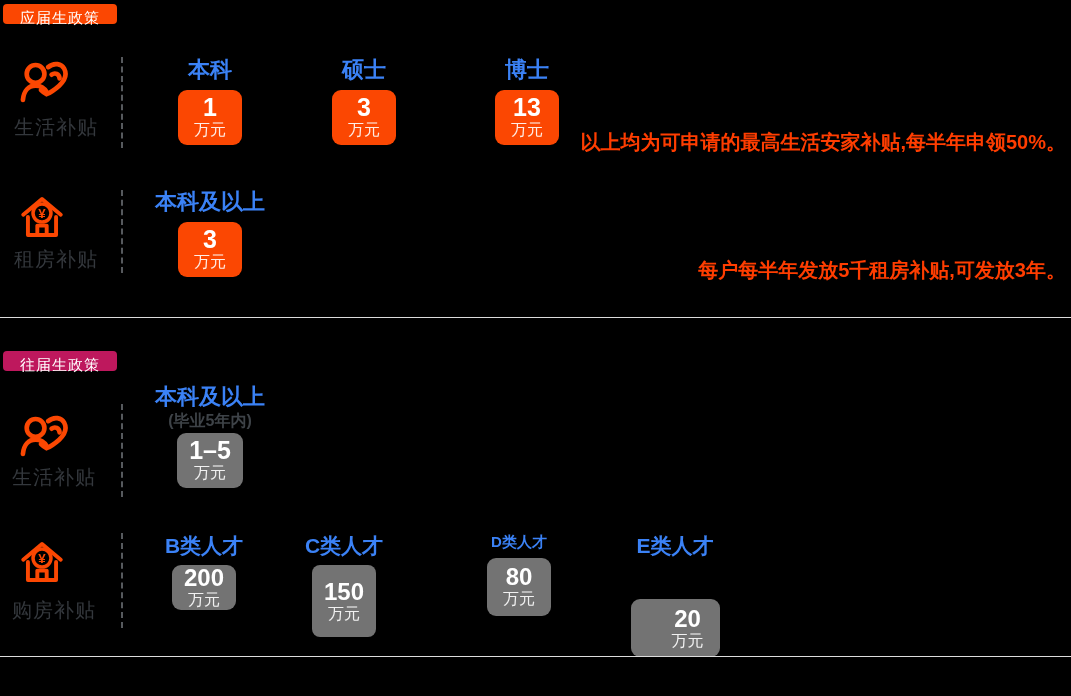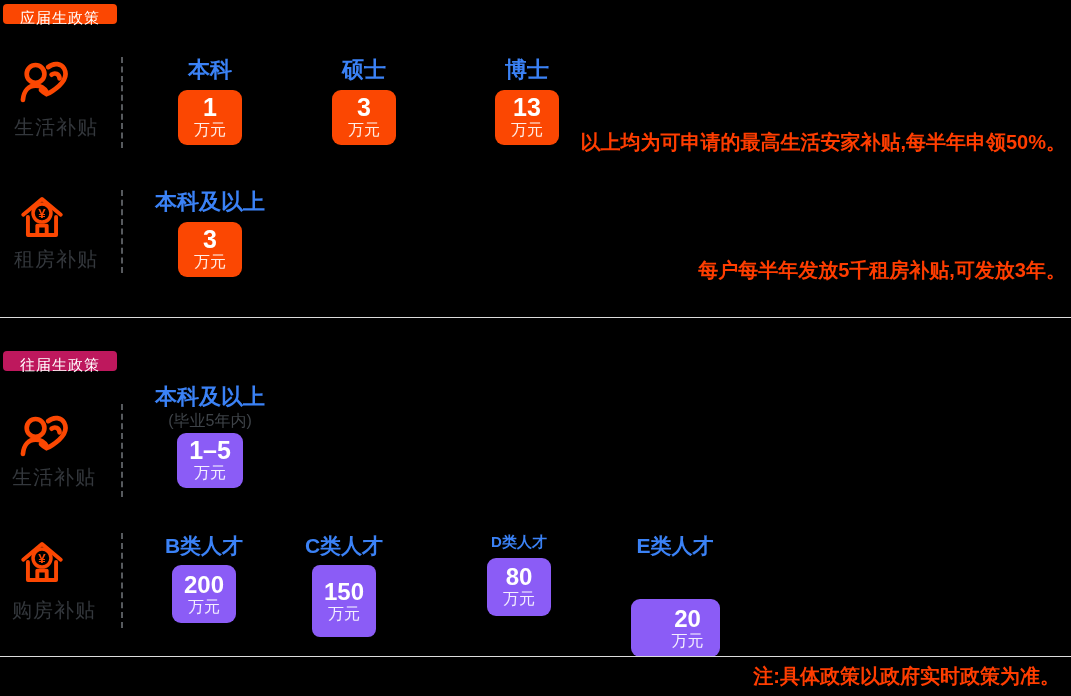--- a/index.html
+++ b/index.html
@@ -16,27 +16,27 @@
   .icon{position:absolute;}
   .cat-label{
     position:absolute;font-size:20px;font-weight:500;color:#34383d;
     letter-spacing:1px;white-space:nowrap;
   }
   .vdash{position:absolute;width:0;border-left:2px dashed #56595d;}
   .col{
     position:absolute;display:flex;flex-direction:column;align-items:center;gap:6px;
   }
   .col-header{font-size:22px;font-weight:600;color:#3b82f6;white-space:nowrap;line-height:1.25;text-align:right;}
-  .col-sub{font-size:16px;font-weight:400;color:#3e4348;white-space:nowrap;margin-top:-3px;line-height:1.2;}
+  .col-sub{font-size:16px;font-weight:700;color:#3e4348;white-space:nowrap;margin-top:-3px;line-height:1.2;}
   .vbox{
     width:64px;height:55px;border-radius:9px;display:flex;flex-direction:column;
     align-items:center;justify-content:center;color:#ffffff;
   }
   .vbox.s1{background:#fb4702;}
-  .vbox.s2{background:#8b5cf6;}
+  .vbox.s2{background:#737373;}
   .vbox .num{font-size:25px;font-weight:600;line-height:1.05;}
   .vbox .unit{font-size:16px;font-weight:400;color:rgba(255,255,255,.9);line-height:1.25;}
   .note{
     position:absolute;font-size:20px;font-weight:700;color:#ff3d00;white-space:nowrap;
   }
   .hr{position:absolute;left:0;width:1071px;height:1px;background:#dcdcdc;}
 </style>
 </head>
 <body>
 
@@ -130,21 +130,21 @@
       <path d="M26 55 V43 H38 V55"></path>
     </g>
     <circle cx="32" cy="27" r="11.5" fill="#000000" stroke="#fb4702" stroke-width="4.5"></circle>
     <text x="32" y="33.5" text-anchor="middle" font-size="17" font-weight="bold" fill="#fb4702">¥</text>
   </svg>
   <div class="cat-label" style="left:12px;top:597px;">购房补贴</div>
   <div class="vdash" style="left:121px;top:533px;height:95px;"></div>
 
   <div class="col" style="left:159px;top:533px;width:90px;">
     <div class="col-header" style="font-size:21px;">B类人才</div>
-    <div class="vbox s2" style="height:58px;">
+    <div class="vbox s2" style="height:45px;">
       <div class="num" style="font-size:24px;">200</div>
       <div class="unit">万元</div>
     </div>
   </div>
   <div class="col" style="left:299px;top:533px;width:90px;">
     <div class="col-header" style="font-size:21px;">C类人才</div>
     <div class="vbox s2" style="height:72px;border-radius:8px;">
       <div class="num" style="font-size:24px;">150</div>
       <div class="unit">万元</div>
     </div>
@@ -158,15 +158,14 @@
   </div>
   <div class="col" style="left:630px;top:533px;width:90px;gap:40px;">
     <div class="col-header" style="font-size:21px;">E类人才</div>
     <div class="vbox s2" style="height:58px;padding-left:25px;">
       <div class="num" style="font-size:24px;">20</div>
       <div class="unit">万元</div>
     </div>
   </div>
 
   <div class="hr" style="top:656px;"></div>
-  <div class="note" style="right:11px;top:663px;">注:具体政策以政府实时政策为准。</div>
 
 </div>
 
 </body></html>

